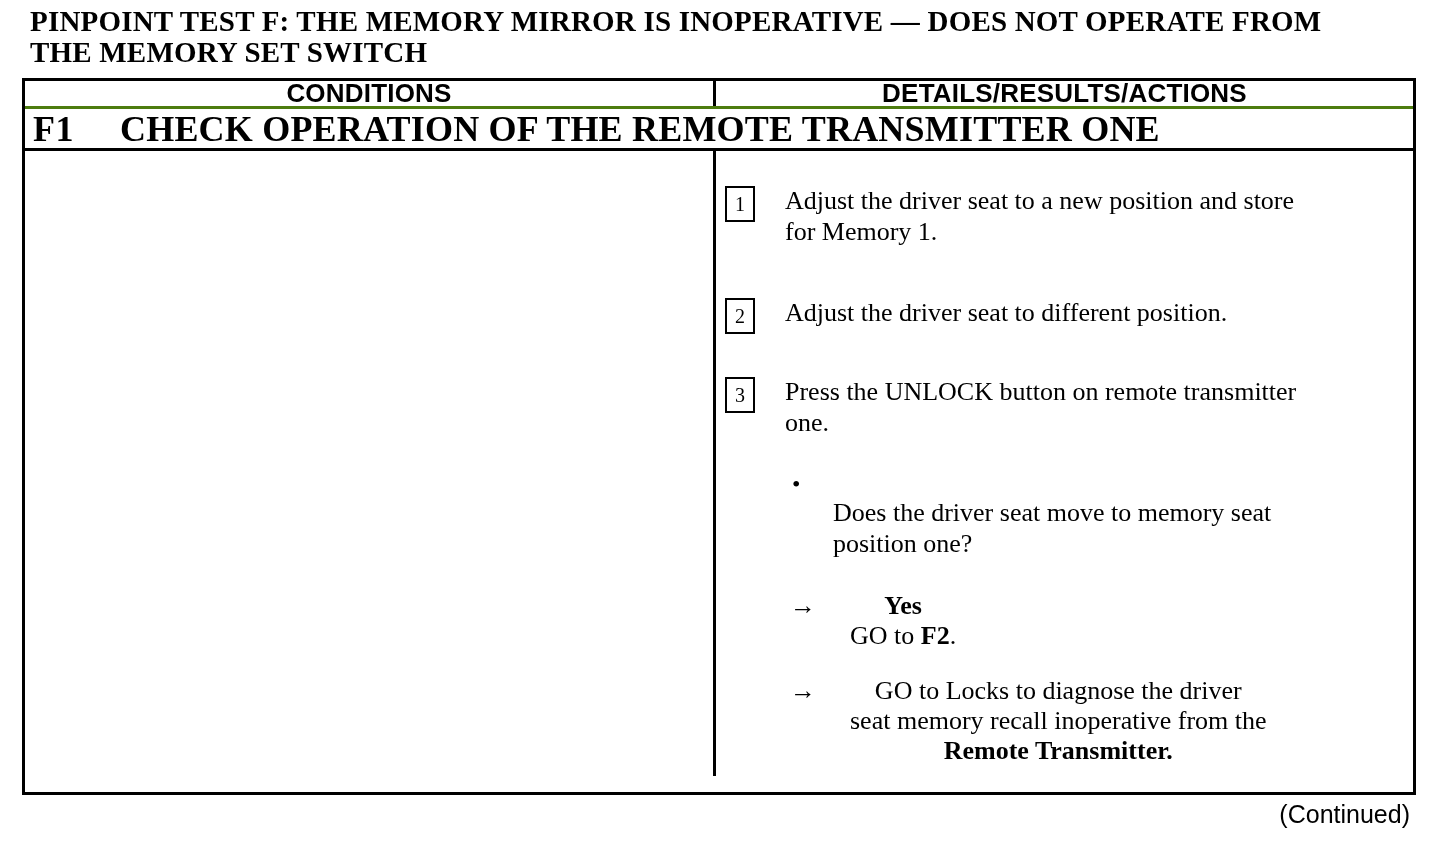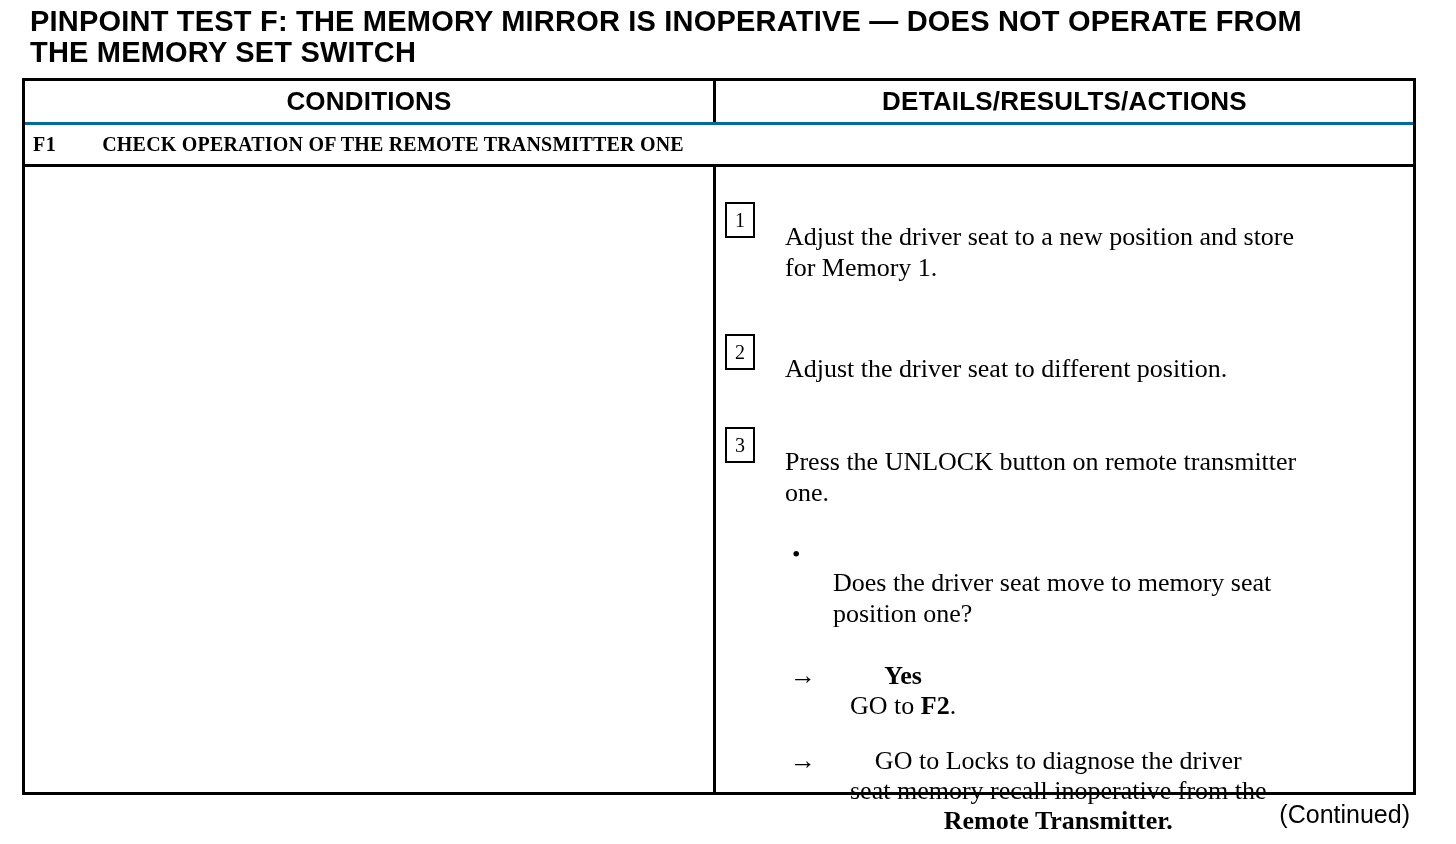--- a/index.html
+++ b/index.html
@@ -11,58 +11,58 @@
     background: #ffffff;
     color: #000000;
     overflow: hidden;
     font-family: "Liberation Serif", "DejaVu Serif", serif;
   }
   .page-title {
     position: absolute;
     left: 30px;
     top: 6px;
     width: 1410px;
-    font-family: Liberation Sans, sans-serif;
+    font-family: Liberation Serif, serif;
     font-weight: 700;
     font-size: 29px;
     line-height: 31px;
     letter-spacing: 0.2px;
     white-space: pre-line;
   }
   .doc-table {
     position: absolute;
     left: 22px;
     top: 78px;
     width: 1394px;
     height: 717px;
     border: 3px solid #000;
   }
   .header-row {
     display: flex;
-    height: 44px;
-    border-bottom: 3px solid #0369a1;
+    height: 28px;
+    border-bottom: 3px solid #4d7c0f;
   }
   .hcell {
     display: flex;
     align-items: center;
     justify-content: center;
     font-family: "Liberation Sans", "DejaVu Sans", sans-serif;
     font-weight: 700;
     font-size: 26px;
     letter-spacing: 0.2px;
   }
   .hcell.left { width: 691px; border-right: 3px solid #000; }
   .hcell.right { flex: 1; }
   .test-row {
     display: flex;
     align-items: center;
     height: 42px;
     border-bottom: 3px solid #000;
     font-weight: 700;
-    font-size: 20px;
+    font-size: 36px;
     padding-left: 8px;
   }
   .test-id { letter-spacing: 0.5px; }
   .test-name { margin-left: 46px; letter-spacing: 0.2px; }
   .body-row { display: flex; height: 625px; }
   .body-left { width: 691px; border-right: 3px solid #000; }
   .body-right { flex: 1; padding-top: 34px; font-size: 26px; line-height: 31px; }
   .step { display: flex; align-items: flex-start; margin-left: 9px; }
   .step.s1 { margin-bottom: 50px; }
   .step.s2 { margin-bottom: 42px; }
@@ -71,21 +71,21 @@
     width: 30px;
     height: 36px;
     border: 2px solid #000;
     display: flex;
     align-items: center;
     justify-content: center;
     font-size: 20px;
     flex-shrink: 0;
     margin-top: 1px;
   }
-  .step-text { margin-left: 30px; white-space: pre-line; margin-top: 20px; }
+  .step-text { margin-left: 30px; white-space: pre-line; }
   .question { display: flex; align-items: flex-start; margin-left: 76px; margin-bottom: 32px; }
   .q-bullet { width: 41px; flex-shrink: 0; font-size: 24px; }
   .q-text { white-space: pre-line; margin-top: 28px; }
   .result { display: flex; align-items: flex-start; margin-left: 74px; }
   .result.yes { margin-bottom: 25px; }
   .r-arrow { width: 60px; flex-shrink: 0; font-size: 26px; line-height: 30px; }
   .r-body { line-height: 30px; text-align: center; }
   .r-label { font-weight: 700; }
   .r-action { white-space: pre-line; }
   .b { font-weight: 700; font-family: Liberation Serif, serif; }

